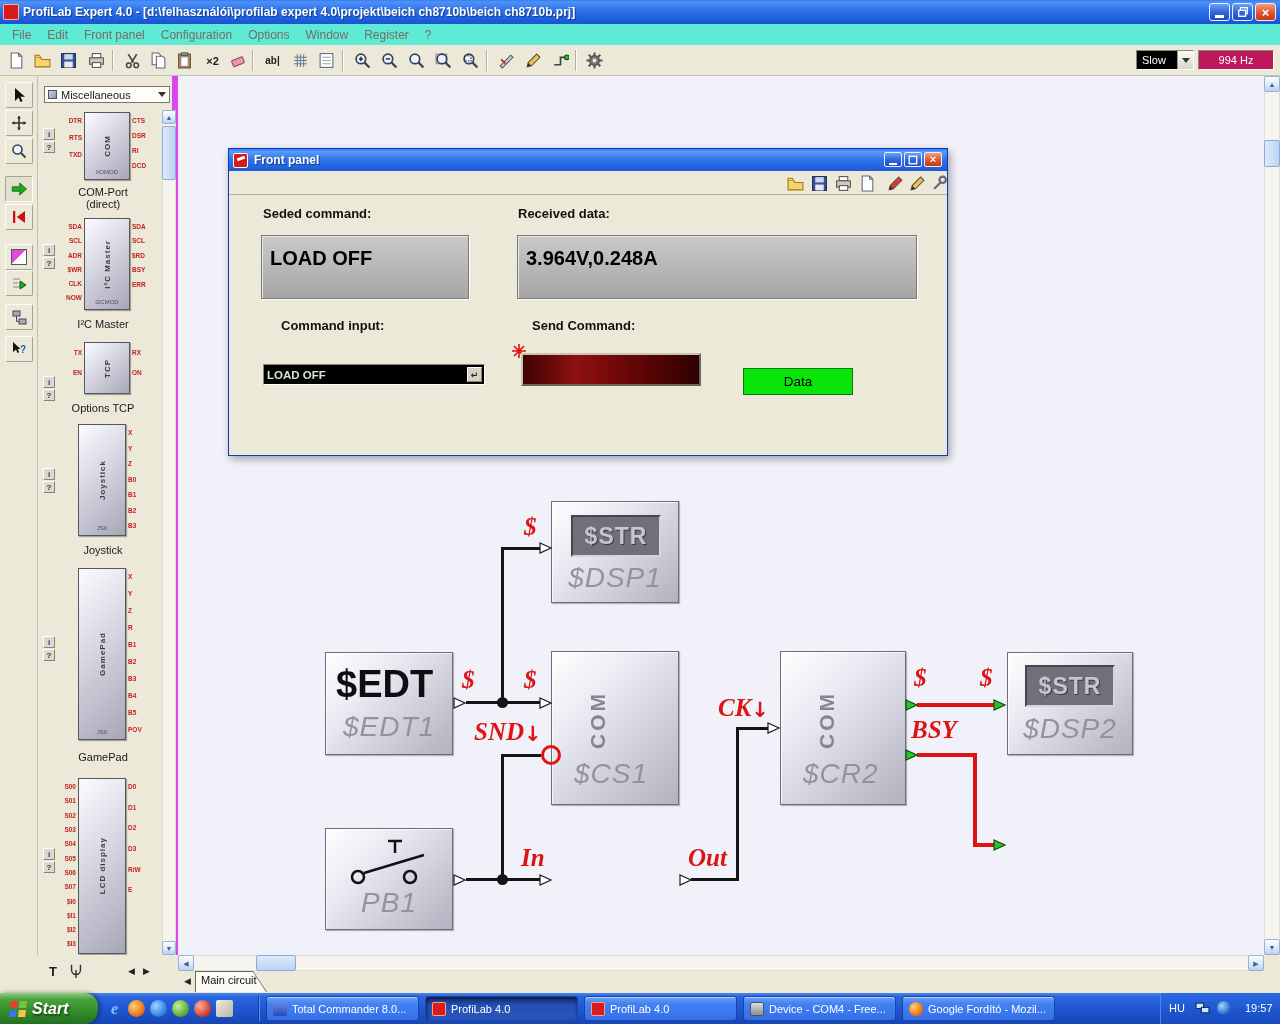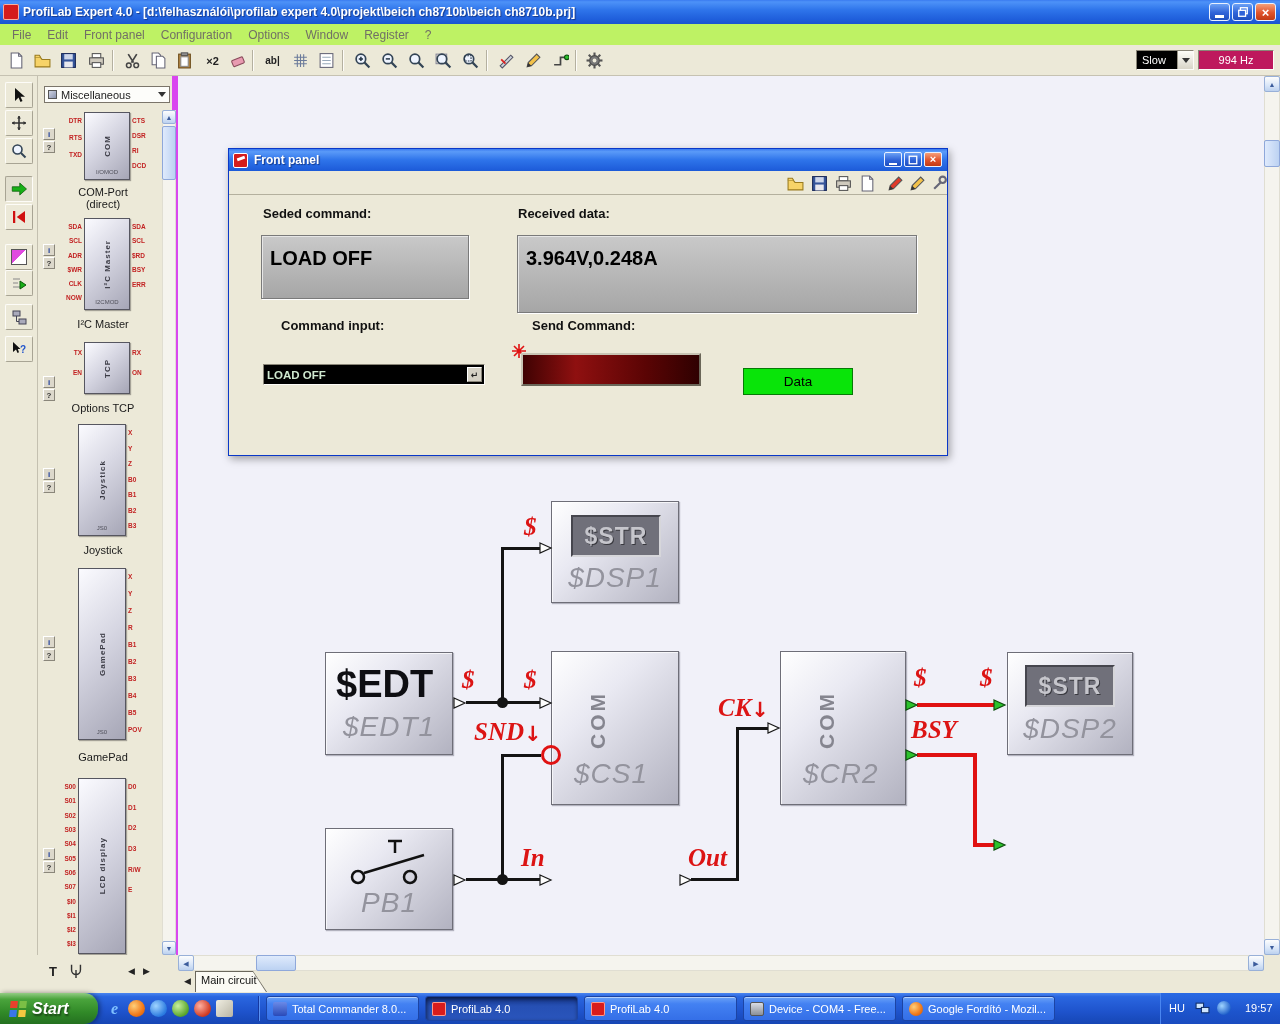--- a/index.html
+++ b/index.html
@@ -10,21 +10,21 @@
 .titlebar{left:0;top:0;width:1280px;height:24px;display:flex;align-items:center;
  background:linear-gradient(180deg,#3a7bf0 0%,#4d92f8 8%,#2e74ea 42%,#1c5ad8 88%,#1a55d0 100%)}
 .title-text{color:#fff;font-size:12px;font-weight:bold;margin-left:4px;white-space:nowrap;text-shadow:1px 1px 1px #15388a}
 .winbtns{position:absolute;right:4px;top:3px;display:flex}
 .winbtn{width:21px;height:18px;border-radius:3px;border:1px solid #e8f0ff;display:flex;align-items:center;justify-content:center;margin-left:2px}
 .winbtn.blue{background:linear-gradient(180deg,#6ba1f5,#2f63d8 55%,#1e4fc0)}
 .winbtn.red{background:linear-gradient(180deg,#f5a07a,#e0532c 55%,#c23a14)}
 .glyph{color:#fff;font-size:13px;font-weight:bold;line-height:1}
 .minbar{width:9px;height:3px;background:#fff;margin-top:9px}
 
-.menubar{left:0;top:24px;width:1280px;height:21px;display:flex;align-items:center;padding-left:4px;background:#bef264}
+.menubar{left:0;top:24px;width:1280px;height:21px;display:flex;align-items:center;padding-left:4px;background:#5eead4}
 .menu-item{padding:2px 8px;font-size:12px;color:#716f66}
 .toolbar{left:0;top:45px;width:1280px;height:31px;background:#ece9d8;border-bottom:1px solid #c6c2b2}
 .tb-btn{position:absolute;top:3px;width:25px;height:25px;display:flex;align-items:center;justify-content:center;border:1px solid transparent;border-radius:2px}
 .tb-sep{position:absolute;top:5px;width:2px;height:21px;border-left:1px solid #b4b0a0;border-right:1px solid #fdfcf8}
 .i17{width:17px;height:17px}
 .txt-ic{font-size:11px;font-weight:bold;color:#222}
 .combo{position:absolute;display:flex;border:1px solid;border-color:#8a8678 #fdfcf8 #fdfcf8 #8a8678}
 .combo .val{background:#000;color:#fff;font-size:11px;display:flex;align-items:center;padding:4px 5px;flex:1}
 .combo .dd{width:16px;background:linear-gradient(#fdfdf8,#d9d5c8);border-left:1px solid #9a9688;display:flex;align-items:center;justify-content:center}
 .dd-arrow{width:0;height:0;border-left:4px solid transparent;border-right:4px solid transparent;border-top:5px solid #333}
@@ -673,21 +673,21 @@
           <svg class="i17">
             <use href="#s-wrench"></use>
           </svg>
         </div>
     </div>
     <div class="fp-lab" style="left:34px;top:57px">Seded command:</div>
     <div class="fp-lab" style="left:289px;top:57px">Received data:</div>
     <div class="fp-disp" style="left:32px;top:86px;width:208px;height:64px">
       <span class="dv">LOAD OFF</span>
     </div>
-    <div class="fp-disp" style="left:288px;top:86px;width:400px;height:78px">
+    <div class="fp-disp" style="left:288px;top:86px;width:400px;height:64px">
       <span class="dv">3.964V,0.248A</span>
     </div>
     <div class="fp-lab" style="left:52px;top:169px">Command input:</div>
     <div class="fp-lab" style="left:303px;top:169px">Send Command:</div>
     <div class="fp-input" style="left:34px;top:215px;width:222px;height:21px">
       <span>LOAD OFF</span>
       <span class="enter-btn">↵</span>
     </div>
     <svg style="position:absolute;left:282px;top:194px" width="16" height="16" viewBox="0 0 16 16">
       <path d="M8 1v14M1 8h14M3 3l10 10M13 3L3 13" stroke="#e01212" stroke-width="1.6"></path>

